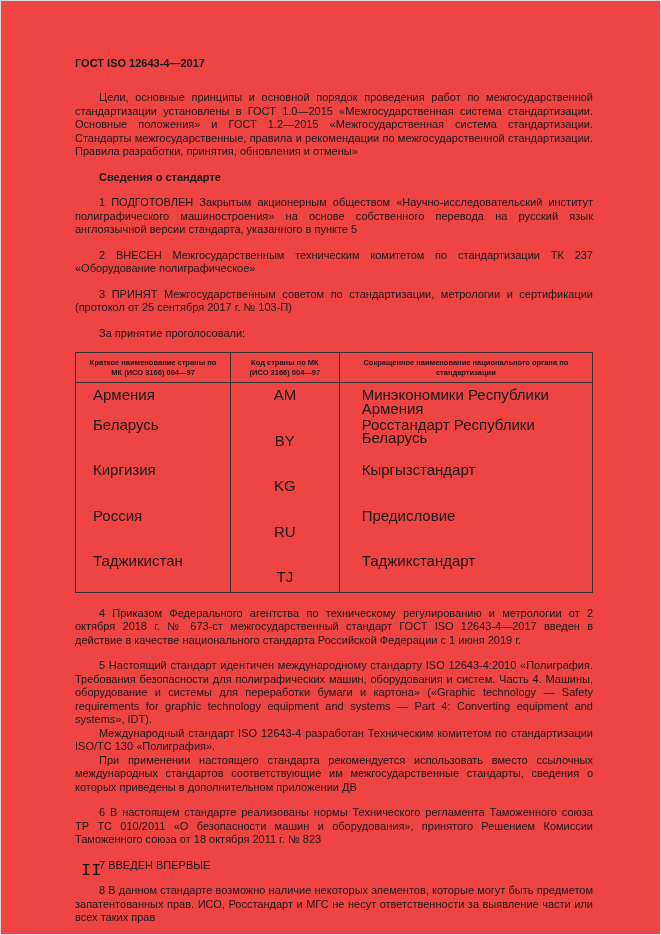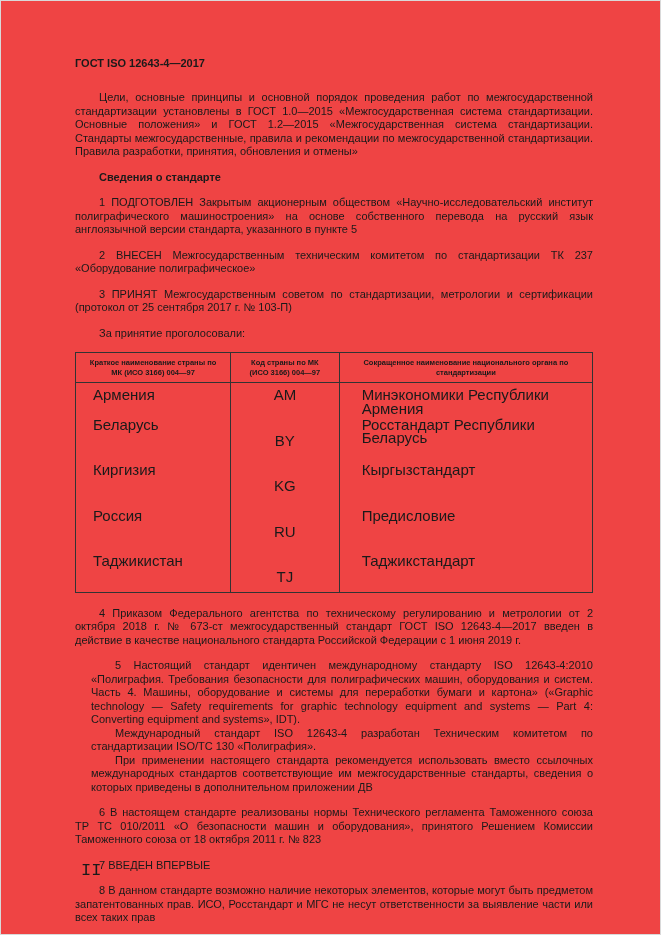--- a/index.html
+++ b/index.html
@@ -43,21 +43,21 @@
     line-height: 13.5px;
     text-align: justify;
     text-indent: 24px;
     margin: 0 0 12px 0;
   }
   .para.heading {
     font-weight: bold;
     margin-top: 2px;
   }
   .para-group {
-    margin: 0 0 12px 16px;
+    margin: 0 0 12px 0;
   }
   .para-group .para {
     margin: 0;
   }
   table.vote-table {
     width: 100%;
     border-collapse: collapse;
     border: 1px solid #333;
     margin: 0 0 14px 0;
     table-layout: fixed;

